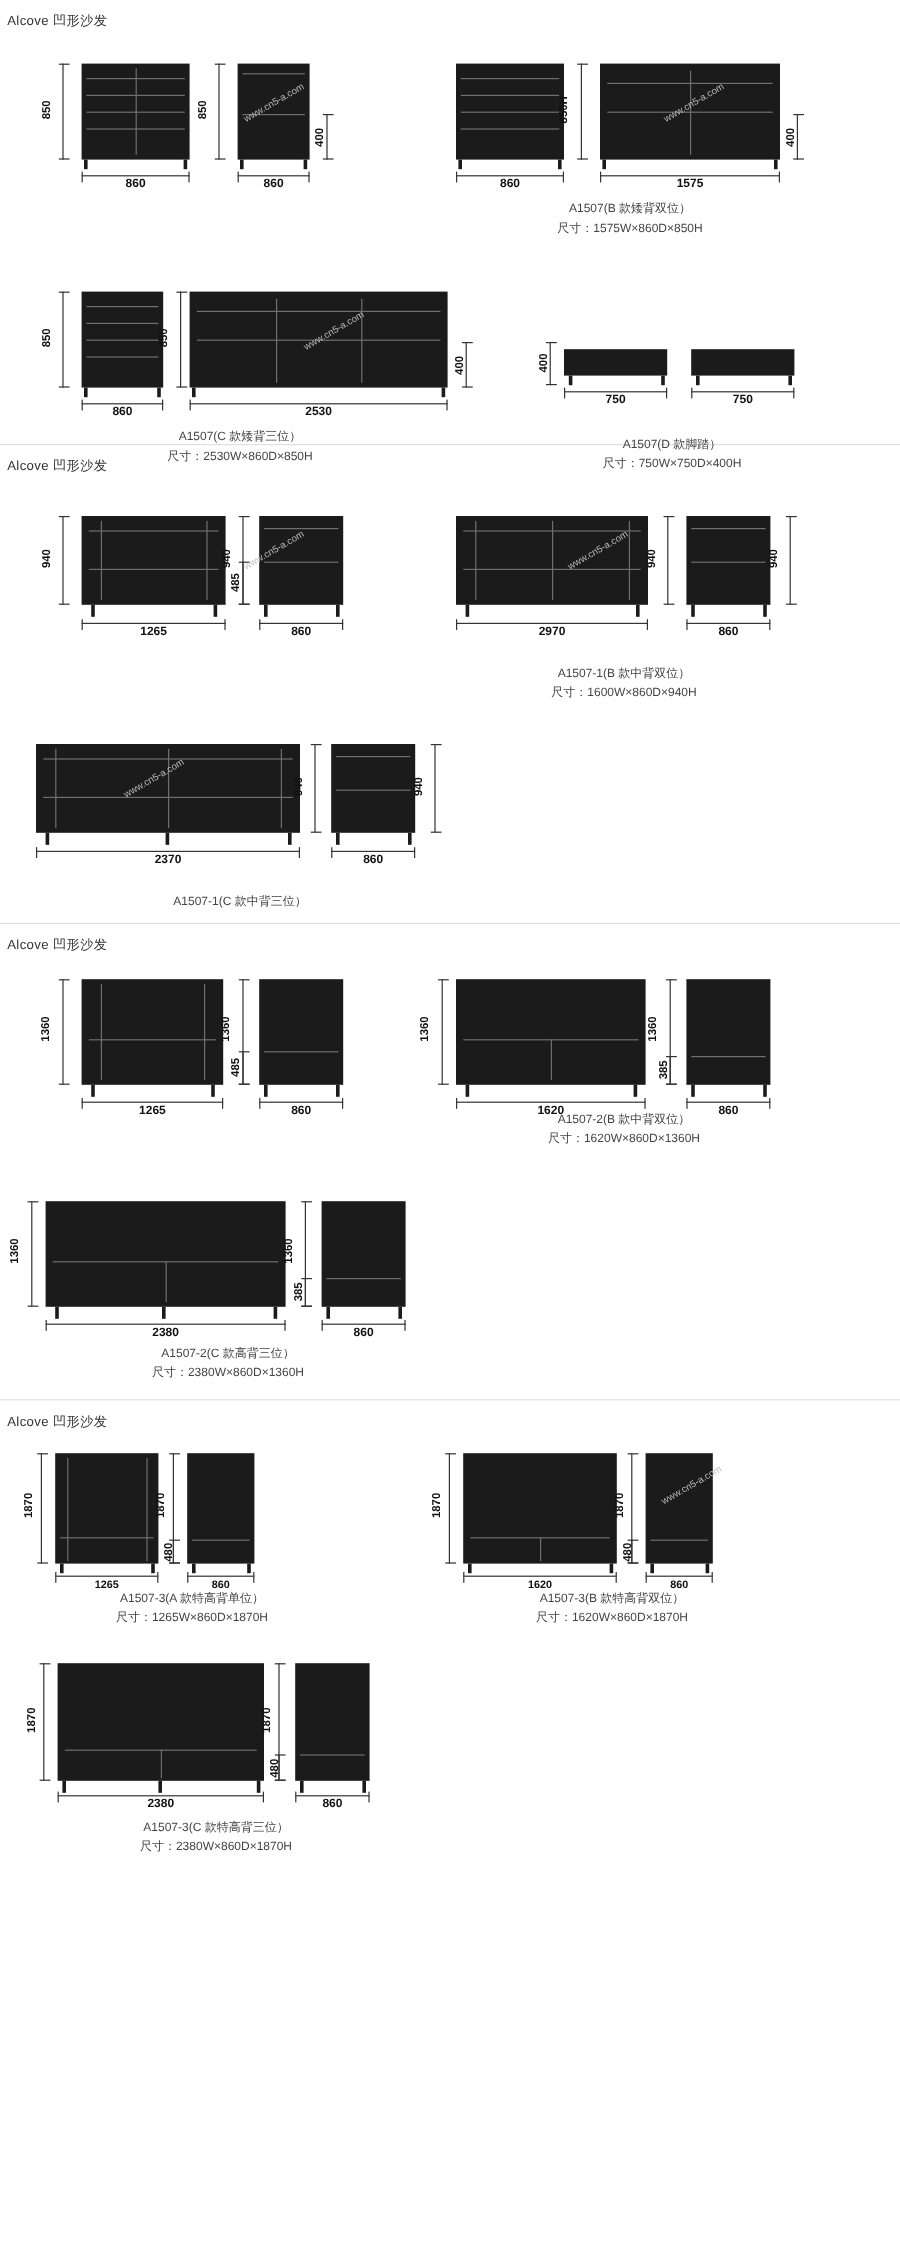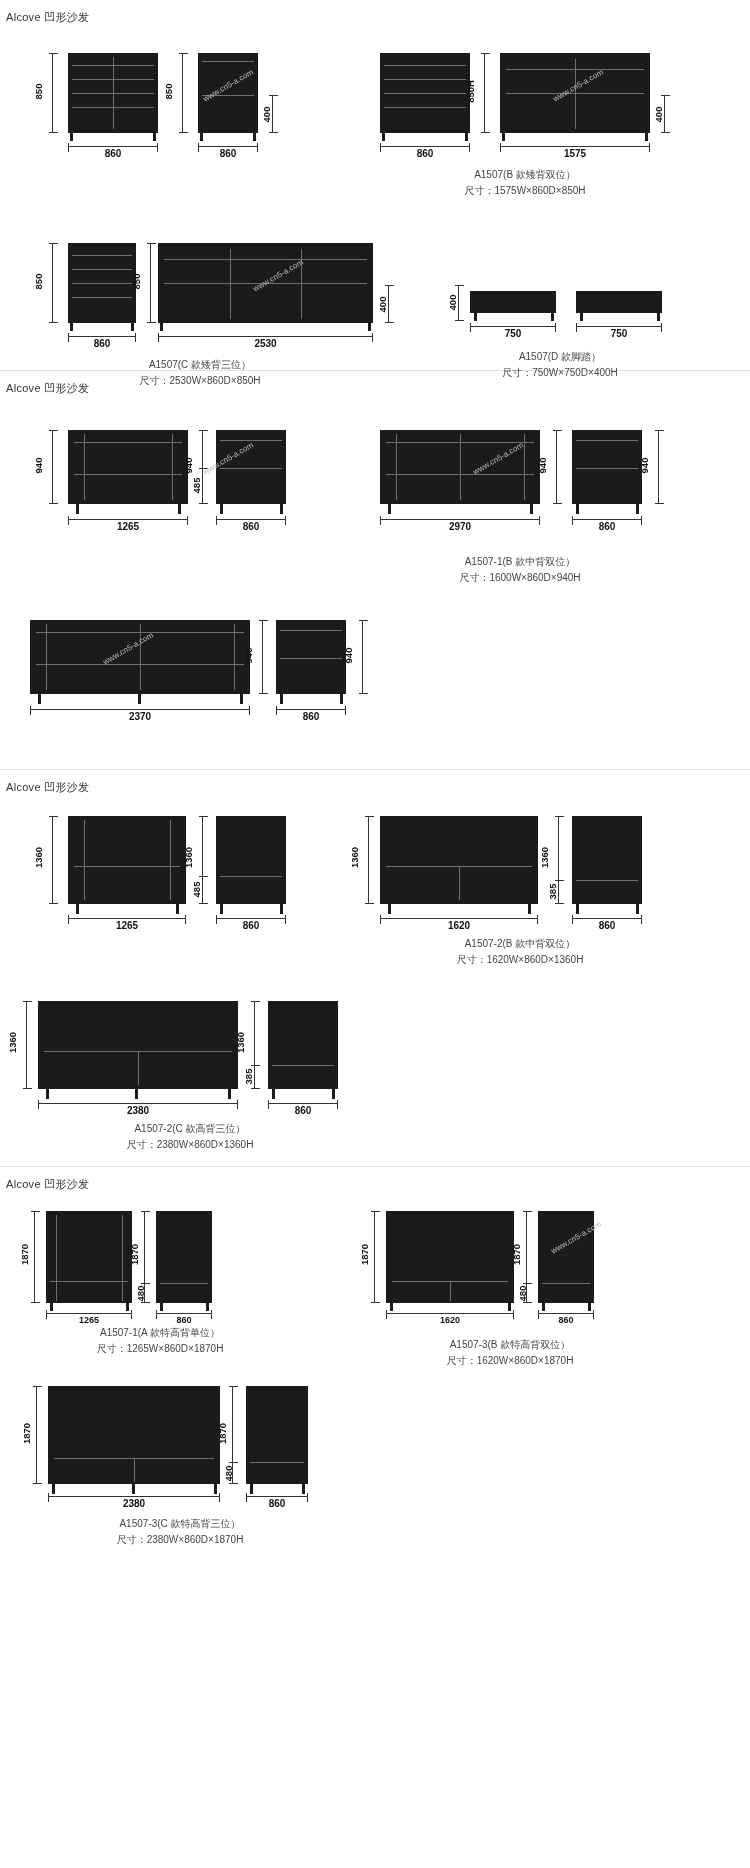--- a/index.html
+++ b/index.html
@@ -223,21 +223,21 @@
           <div class="solid" style="left:146px; top:70px; width:86px; height:22px;"></div>
           <div class="leg" style="left:150px; top:92px; width:3px; height:8px;"></div>
           <div class="leg" style="left:227px; top:92px; width:3px; height:8px;"></div>
           <div class="dim-v" style="left:28px; top:64px; height:36px;"></div>
           <div class="dim-v-label" style="left:15px; top:76px;">400</div>
           <div class="dim-h" style="left:40px; top:105px; width:86px;"></div>
           <div class="dim-h-label" style="left:40px; top:107px; width:86px;">750</div>
           <div class="dim-h" style="left:146px; top:105px; width:86px;"></div>
           <div class="dim-h-label" style="left:146px; top:107px; width:86px;">750</div>
         </div>
-        <div class="caption" style="margin-top:8px;">
+        <div class="caption" style="margin-top:22px;">
           <span class="cap-name">A1507(D 款脚踏）</span>
           <span class="cap-size">尺寸：750W×750D×400H</span>
         </div>
       </div>
     </div>
   </div>
 
   <div class="section-divider"></div>
 
   <div class="section" style="height:398px;">
@@ -330,20 +330,21 @@
           <div class="leg" style="left:320px; top:92px; width:3px; height:10px;"></div>
           <div class="dim-v" style="left:242px; top:18px; height:74px;"></div>
           <div class="dim-v-label" style="left:221px; top:48px;">940</div>
           <div class="dim-v" style="left:342px; top:18px; height:74px;"></div>
           <div class="dim-v-label" style="left:321px; top:48px;">940</div>
           <div class="dim-h" style="left:256px; top:107px; width:70px;"></div>
           <div class="dim-h-label" style="left:256px; top:109px; width:70px;">860</div>
           <div class="watermark" style="left:80px; top:42px;">www.cn5-a.com</div>
         </div>
         <div class="caption" style="margin-top:12px;">
+          <span class="cap-name">A1507-1(C 款中背三位）</span>
         </div>
       </div>
     </div>
   </div>
 
   <div class="section-divider"></div>
 
   <div class="section" style="height:396px;">
     <div class="section-title">Alcove 凹形沙发</div>
 
@@ -391,21 +392,21 @@
           <div class="outline-line" style="left:216px; top:74px; width:62px;"></div>
           <div class="leg" style="left:216px; top:98px; width:3px; height:10px;"></div>
           <div class="leg" style="left:276px; top:98px; width:3px; height:10px;"></div>
           <div class="dim-v" style="left:198px; top:10px; height:88px;"></div>
           <div class="dim-v-label" style="left:174px; top:46px;">1360</div>
           <div class="dim-v" style="left:198px; top:74px; height:24px;"></div>
           <div class="dim-v-label" style="left:185px; top:80px;">385</div>
           <div class="dim-h" style="left:212px; top:112px; width:70px;"></div>
           <div class="dim-h-label" style="left:212px; top:114px; width:70px;">860</div>
         </div>
-        <div class="caption" style="margin-top:10px;">
+        <div class="caption" style="">
           <span class="cap-name">A1507-2(B 款中背双位）</span>
           <span class="cap-size">尺寸：1620W×860D×1360H</span>
         </div>
       </div>
     </div>
 
     <div class="row" style="height:190px;">
 
       <div class="fig" style="left:20px; top:10px; width:340px;">
         <div class="draw" style="position:relative; height:120px;">
@@ -464,21 +465,21 @@
           <div class="leg" style="left:150px; top:100px; width:3px; height:8px;"></div>
           <div class="leg" style="left:196px; top:100px; width:3px; height:8px;"></div>
           <div class="dim-v" style="left:134px; top:8px; height:92px;"></div>
           <div class="dim-v-label" style="left:114px; top:46px;">1870</div>
           <div class="dim-v" style="left:134px; top:80px; height:20px;"></div>
           <div class="dim-v-label" style="left:123px; top:85px;">480</div>
           <div class="dim-h" style="left:146px; top:110px; width:56px;"></div>
           <div class="dim-h-label" style="left:146px; top:112px; width:56px; font-size:9px;">860</div>
         </div>
         <div class="caption" style="margin-top:4px;">
-          <span class="cap-name">A1507-1(A 款特高背单位）</span>
+          <span class="cap-name">A1507-3(A 款特高背单位）</span>
           <span class="cap-size">尺寸：1265W×860D×1870H</span>
         </div>
       </div>
 
       <div class="fig" style="left:350px; top:5px; width:320px;">
         <div class="draw" style="position:relative; height:118px;">
           <div class="solid" style="left:36px; top:8px; width:128px; height:92px;"></div>
           <div class="outline-line" style="left:42px; top:78px; width:116px;"></div>
           <div class="vline" style="left:100px; top:78px; height:20px;"></div>
           <div class="leg" style="left:40px; top:100px; width:3px; height:8px;"></div>
@@ -493,21 +494,21 @@
           <div class="leg" style="left:192px; top:100px; width:3px; height:8px;"></div>
           <div class="leg" style="left:238px; top:100px; width:3px; height:8px;"></div>
           <div class="dim-v" style="left:176px; top:8px; height:92px;"></div>
           <div class="dim-v-label" style="left:156px; top:46px;">1870</div>
           <div class="dim-v" style="left:176px; top:80px; height:20px;"></div>
           <div class="dim-v-label" style="left:165px; top:85px;">480</div>
           <div class="dim-h" style="left:188px; top:110px; width:56px;"></div>
           <div class="dim-h-label" style="left:188px; top:112px; width:56px; font-size:9px;">860</div>
           <div class="watermark" style="left:198px; top:30px;">www.cn5-a.com</div>
         </div>
-        <div class="caption" style="margin-top:16px;">
+        <div class="caption" style="margin-top:4px;">
           <span class="cap-name">A1507-3(B 款特高背双位）</span>
           <span class="cap-size">尺寸：1620W×860D×1870H</span>
         </div>
       </div>
     </div>
 
     <div class="row" style="height:190px;">
 
       <div class="fig" style="left:20px; top:10px; width:320px;">
         <div class="draw" style="position:relative; height:130px;">

